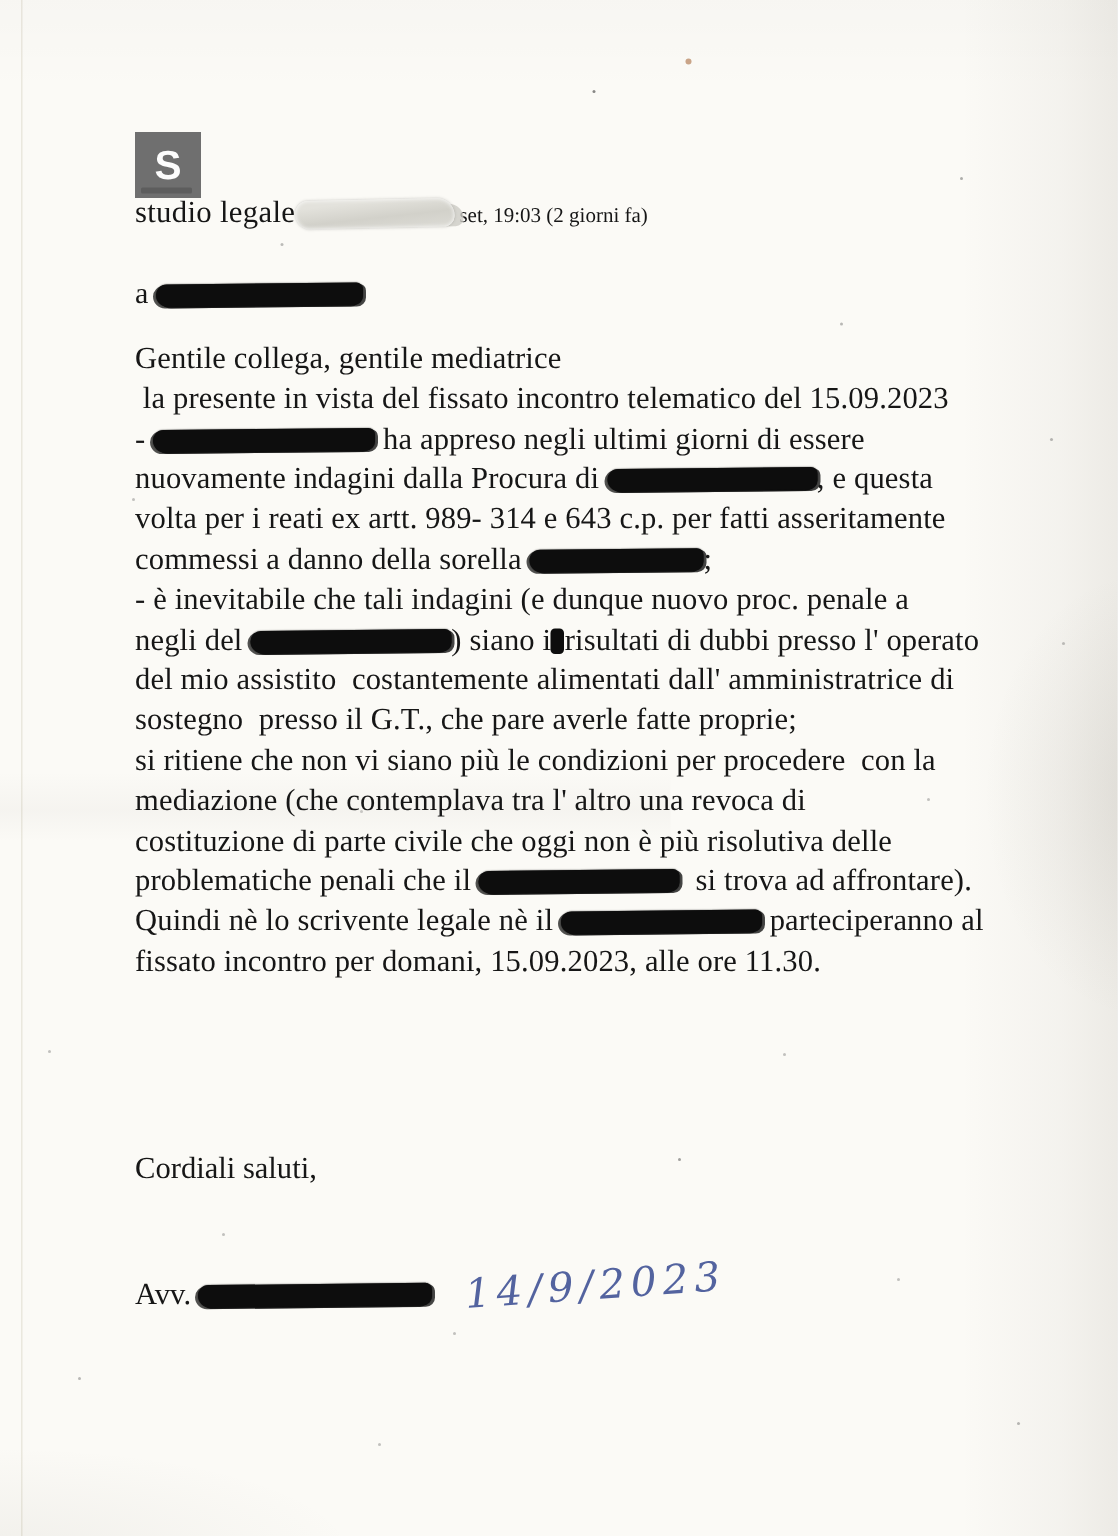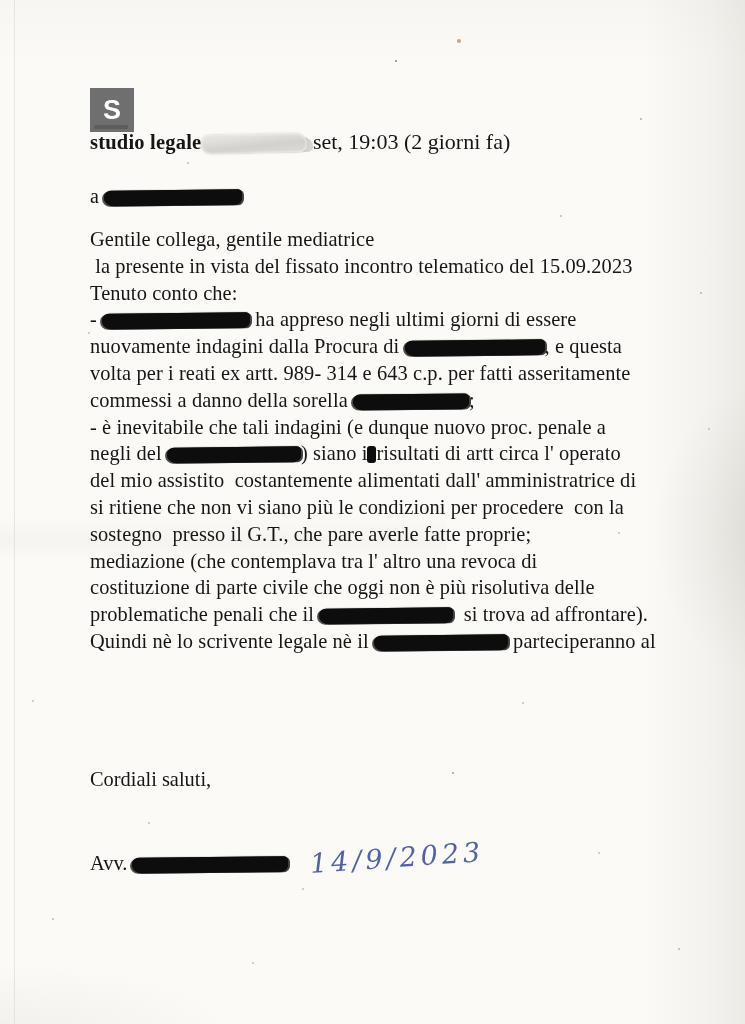--- a/index.html
+++ b/index.html
@@ -45,22 +45,22 @@
       52px 918px 0 0 rgba(60,60,60,0.35),
       678px 948px 0 0 rgba(60,60,60,0.35),
       252px 962px 0 0 rgba(60,60,60,0.30);}
   .avatar{
     position:absolute;left:90px;top:88px;width:44px;height:44px;
     display:flex;align-items:center;justify-content:center;
     font-family:"Liberation Sans", sans-serif;font-weight:bold;font-size:27px;color:#fdfdfd;
   }
   .avatar-fineprint{position:absolute;left:4px;bottom:3px;width:34px;height:4px;background:rgba(0,0,0,0.16);border-radius:1px;}
   .sender-line{position:absolute;left:90px;top:129px;font-size:20.5px;white-space:pre;}
-  .sender-name{font-weight:bold;letter-spacing:0.2px;margin-top:24px;}
-  .timestamp{font-weight:normal;font-size:22px;}
+  .sender-name{font-weight:normal;letter-spacing:0.2px;margin-top:24px;}
+  .timestamp{font-weight:normal;font-size:14px;}
   .recipient-line{position:absolute;left:90px;top:185px;font-size:20px;white-space:pre;}
   .body-lines{position:absolute;left:90px;top:226px;width:640px;font-size:20.4px;line-height:26.8px;letter-spacing:0.1px;}
   .line{white-space:pre;height:26.8px;}
   .signature{position:absolute;left:90px;top:712px;font-size:20.4px;line-height:27px;white-space:pre;}
   .redact-black{
     display:inline-block;height:15px;background:#0d0d0d;
     border-radius:8px 5px 7px 9px;
     transform:translateY(2px) rotate(-0.6deg);
     box-shadow:0 0 1px rgba(0,0,0,0.9), 2px 1px 0 rgba(10,10,10,0.75), -2px 1px 0 rgba(10,10,10,0.7);
   }
@@ -95,34 +95,34 @@
     <span class="avatar-fineprint"></span>
   </div>
 
   <div class="sender-line"><span class="sender-name">studio legale</span><span class="redact-white" style="width: 106px;"></span><span class="timestamp"> set, 19:03 (2 giorni fa)</span></div>
 
   <div class="recipient-line"><span>a </span><span class="redact-black" style="width: 138px;"></span></div>
 
   <div class="body-lines">
       <div class="line"><span>Gentile collega, gentile mediatrice</span></div>
       <div class="line"><span> la presente in vista del fissato incontro telematico del 15.09.2023</span></div>
-      <div class="line"><span>Tenuto conto che:</span></div>
       <div class="line"><span>- </span><span class="redact-black" style="width: 148px;"></span><span> ha appreso negli ultimi giorni di essere</span></div>
       <div class="line"><span>nuovamente indagini dalla Procura di </span><span class="redact-black" style="width: 140px;"></span><span>, e questa</span></div>
       <div class="line"><span>volta per i reati ex artt. 989- 314 e 643 c.p. per fatti asseritamente</span></div>
       <div class="line"><span>commessi a danno della sorella </span><span class="redact-black" style="width: 116px;"></span><span>;</span></div>
       <div class="line"><span>- è inevitabile che tali indagini (e dunque nuovo proc. penale a</span></div>
-      <div class="line"><span>negli del </span><span class="redact-black" style="width: 134px;"></span><span>) siano i</span><span class="redact-black small" style="width: 9px;"></span><span>risultati di artt circa l' operato</span></div>
+      <div class="line"><span>negli del </span><span class="redact-black" style="width: 134px;"></span><span>) siano i</span><span class="redact-black small" style="width: 9px;"></span><span>risultati di dubbi presso l' operato</span></div>
       <div class="line"><span>del mio assistito  costantemente alimentati dall' amministratrice di</span></div>
+      <div class="line"><span>sostegno  presso il G.T., che pare averle fatte proprie;</span></div>
       <div class="line"><span>si ritiene che non vi siano più le condizioni per procedere  con la</span></div>
-      <div class="line"><span>sostegno  presso il G.T., che pare averle fatte proprie;</span></div>
       <div class="line"><span>mediazione (che contemplava tra l' altro una revoca di</span></div>
       <div class="line"><span>costituzione di parte civile che oggi non è più risolutiva delle</span></div>
       <div class="line"><span>problematiche penali che il </span><span class="redact-black" style="width: 134px;"></span><span>  si trova ad affrontare).</span></div>
       <div class="line"><span>Quindi nè lo scrivente legale nè il </span><span class="redact-black" style="width: 134px;"></span><span> parteciperanno al</span></div>
+      <div class="line"><span>fissato incontro per domani, 15.09.2023, alle ore 11.30.</span></div>
     </div>
 
   <div class="signature">
     <div class="line">Cordiali saluti,</div>
     <div class="line"><span>Avv. </span><span class="redact-black" style="width: 156px;"></span><span class="handwrite" style="color: rgb(83, 99, 159);">14/9/2023</span></div>
   </div>
 
 </div>
 
 </body></html>

